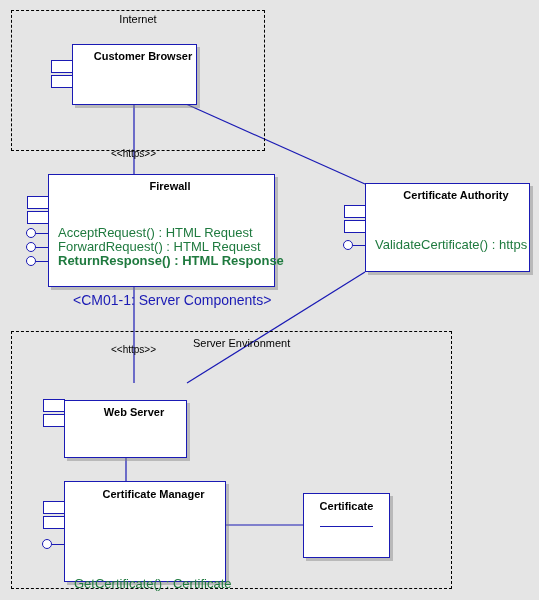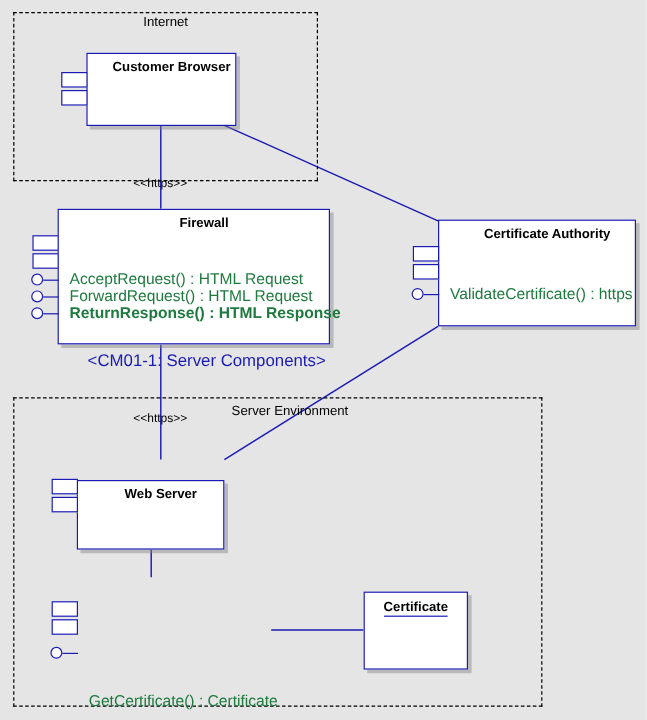--- a/index.html
+++ b/index.html
@@ -107,21 +107,21 @@
     right: 0;
     text-align: center;
     font-size: 11px;
     font-weight: bold;
     color: #000000;
     white-space: nowrap;
     line-height: 13px;
   }
   .classbox-title span {
     border-bottom: 1px solid #1a1ab4;
-    padding-bottom: 1px;
+    padding-bottom: 14px;
     text-align: right;
   }
   
   .conn-label {
     position: absolute;
     font-size: 10px;
     color: #000000;
     white-space: nowrap;
     line-height: 12px;
     margin-left: 16px;
@@ -200,20 +200,23 @@
   <div class="conn-label" style="left:95px; top:344px;">&lt;&lt;https&gt;&gt;</div>
 
   <div class="tab" style="left:43px; top:399px;"></div>
   <div class="tab" style="left:43px; top:414px;"></div>
   <div class="component" style="left:64px; top:383px; width:123px; height:58px;margin-top:17px;">
     <div class="component-title" style="top:5px;">Web Server</div>
   </div>
 
   <div class="tab" style="left:43px; top:501px;"></div>
   <div class="tab" style="left:43px; top:516px;"></div>
+  <div class="component" style="left:64px; top:481px; width:162px; height:101px;">
+    <div class="component-title" style="top:6px;">Certificate Manager</div>
+  </div>
   <div class="iface-stem" style="left:52px; top:544px; width:13px;"></div>
   <div class="iface" style="left:42px; top:539px;"></div>
   <div class="op-label" style="left:74px; top:537px;margin-top:40px;">GetCertificate() : Certificate</div>
 
   <div class="classbox" style="left:303px; top:493px; width:87px; height:65px;">
     <div class="classbox-title" style="top:6px;"><span>Certificate</span></div>
   </div>
 
 </div>
 

